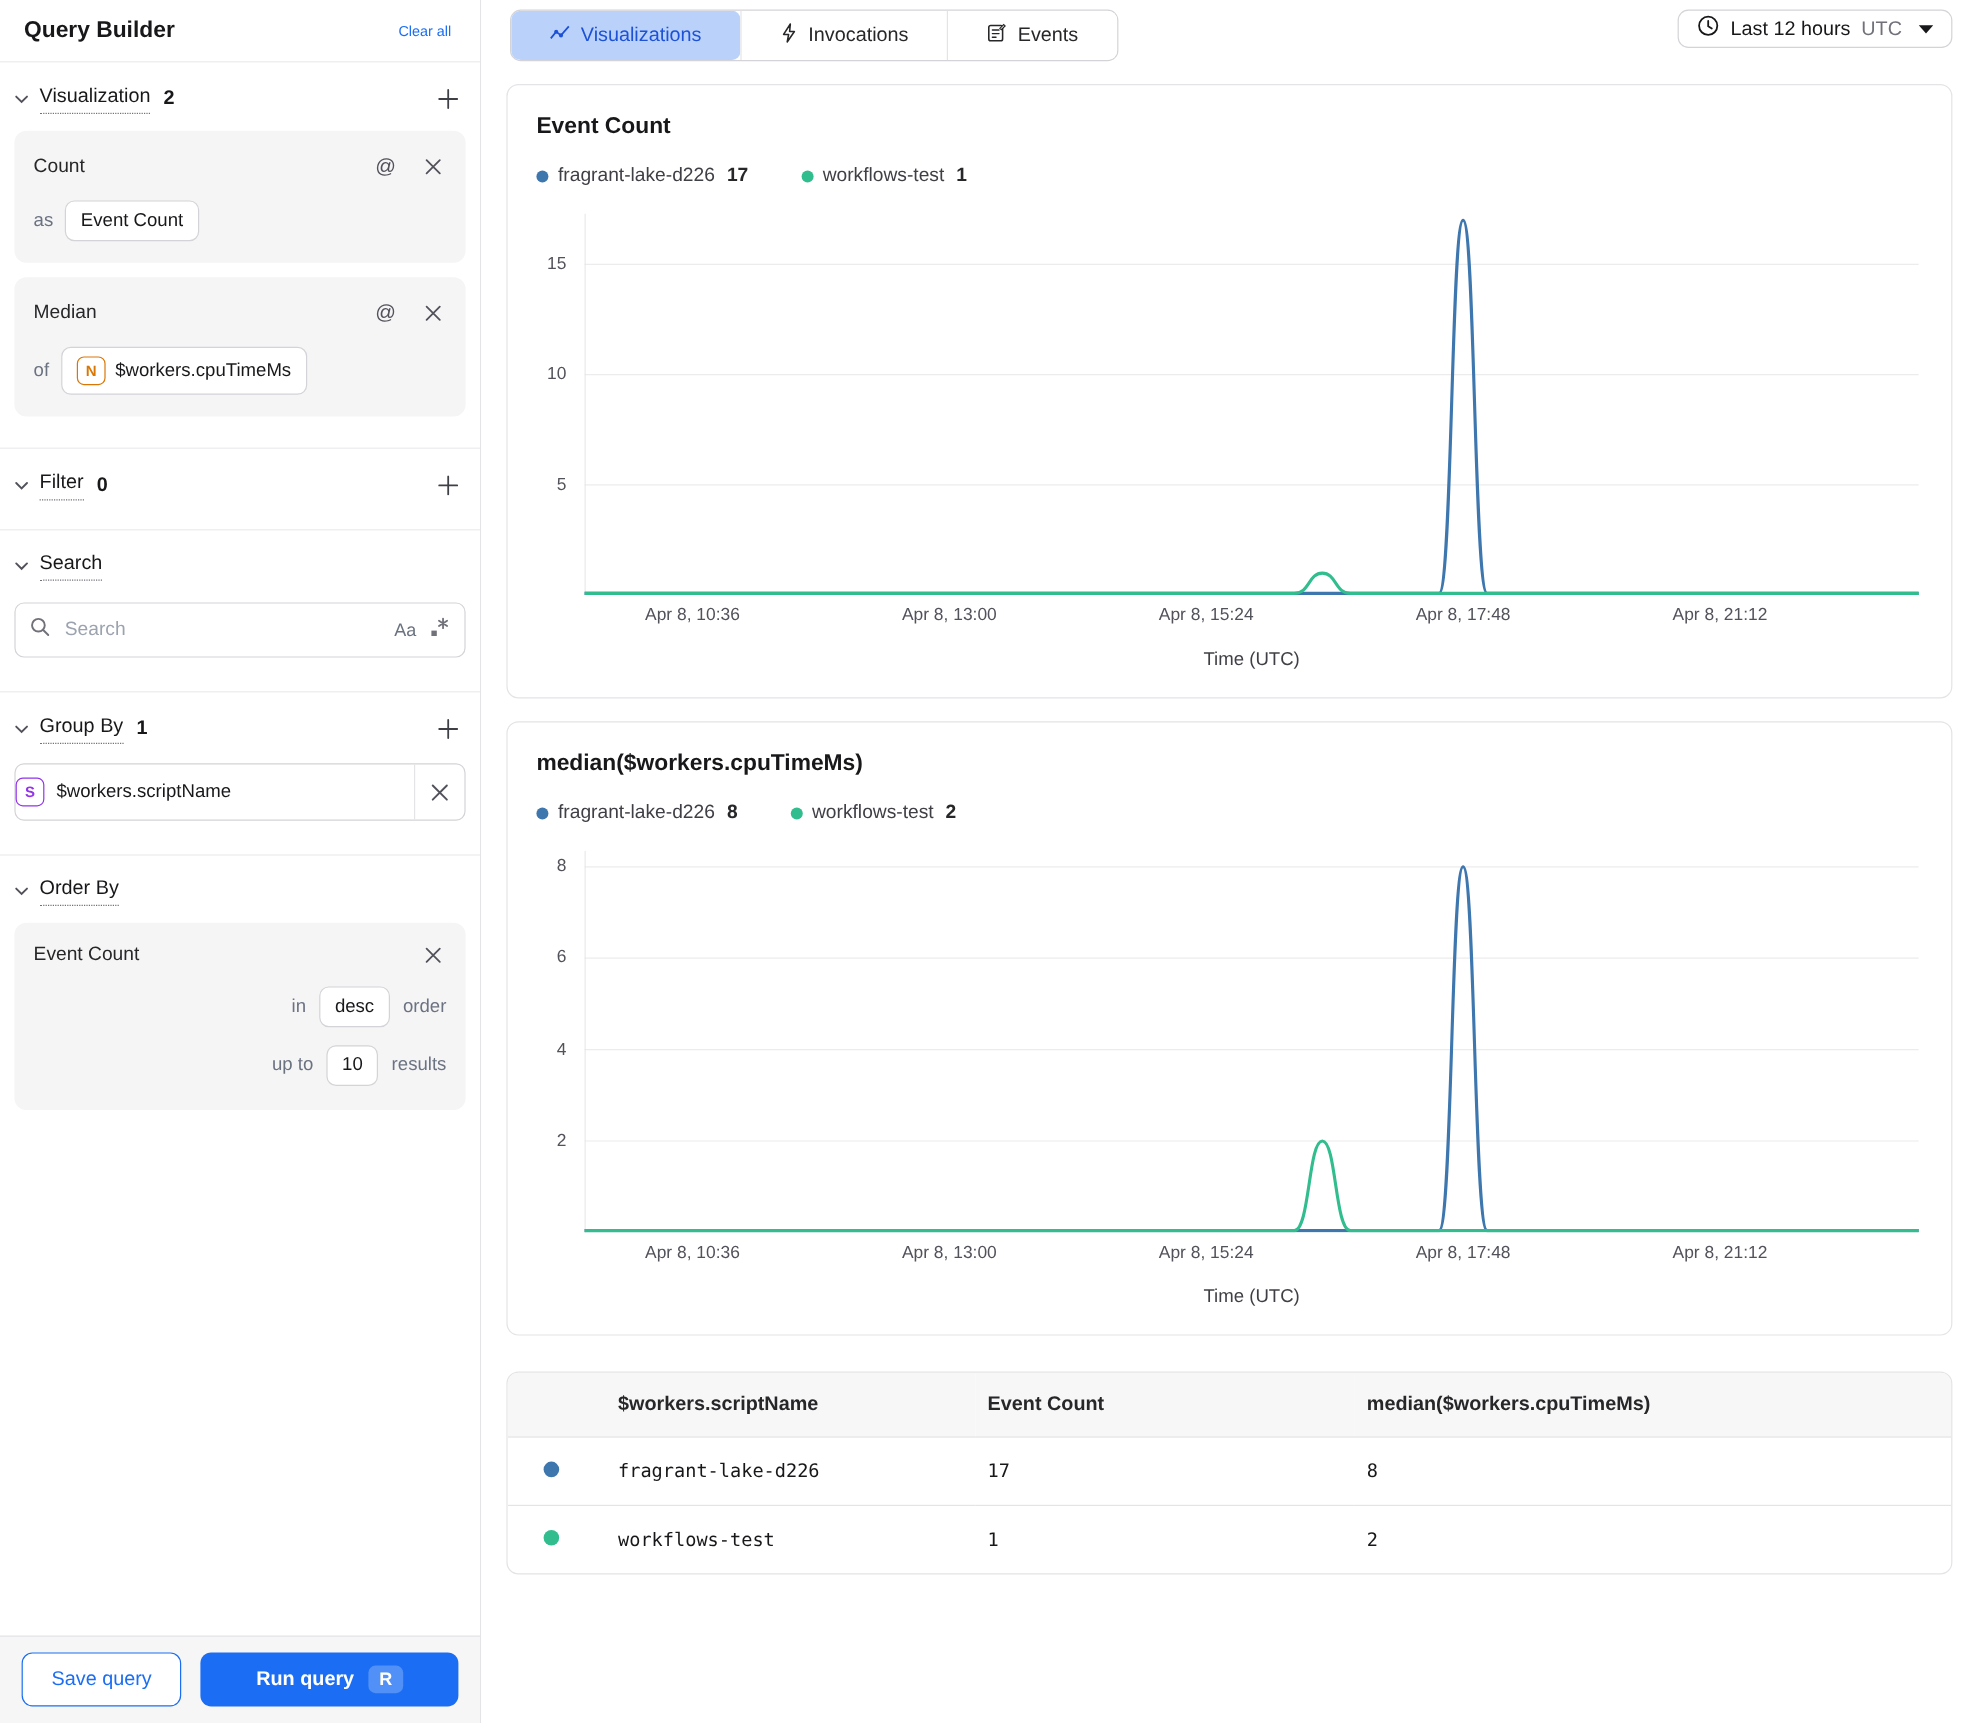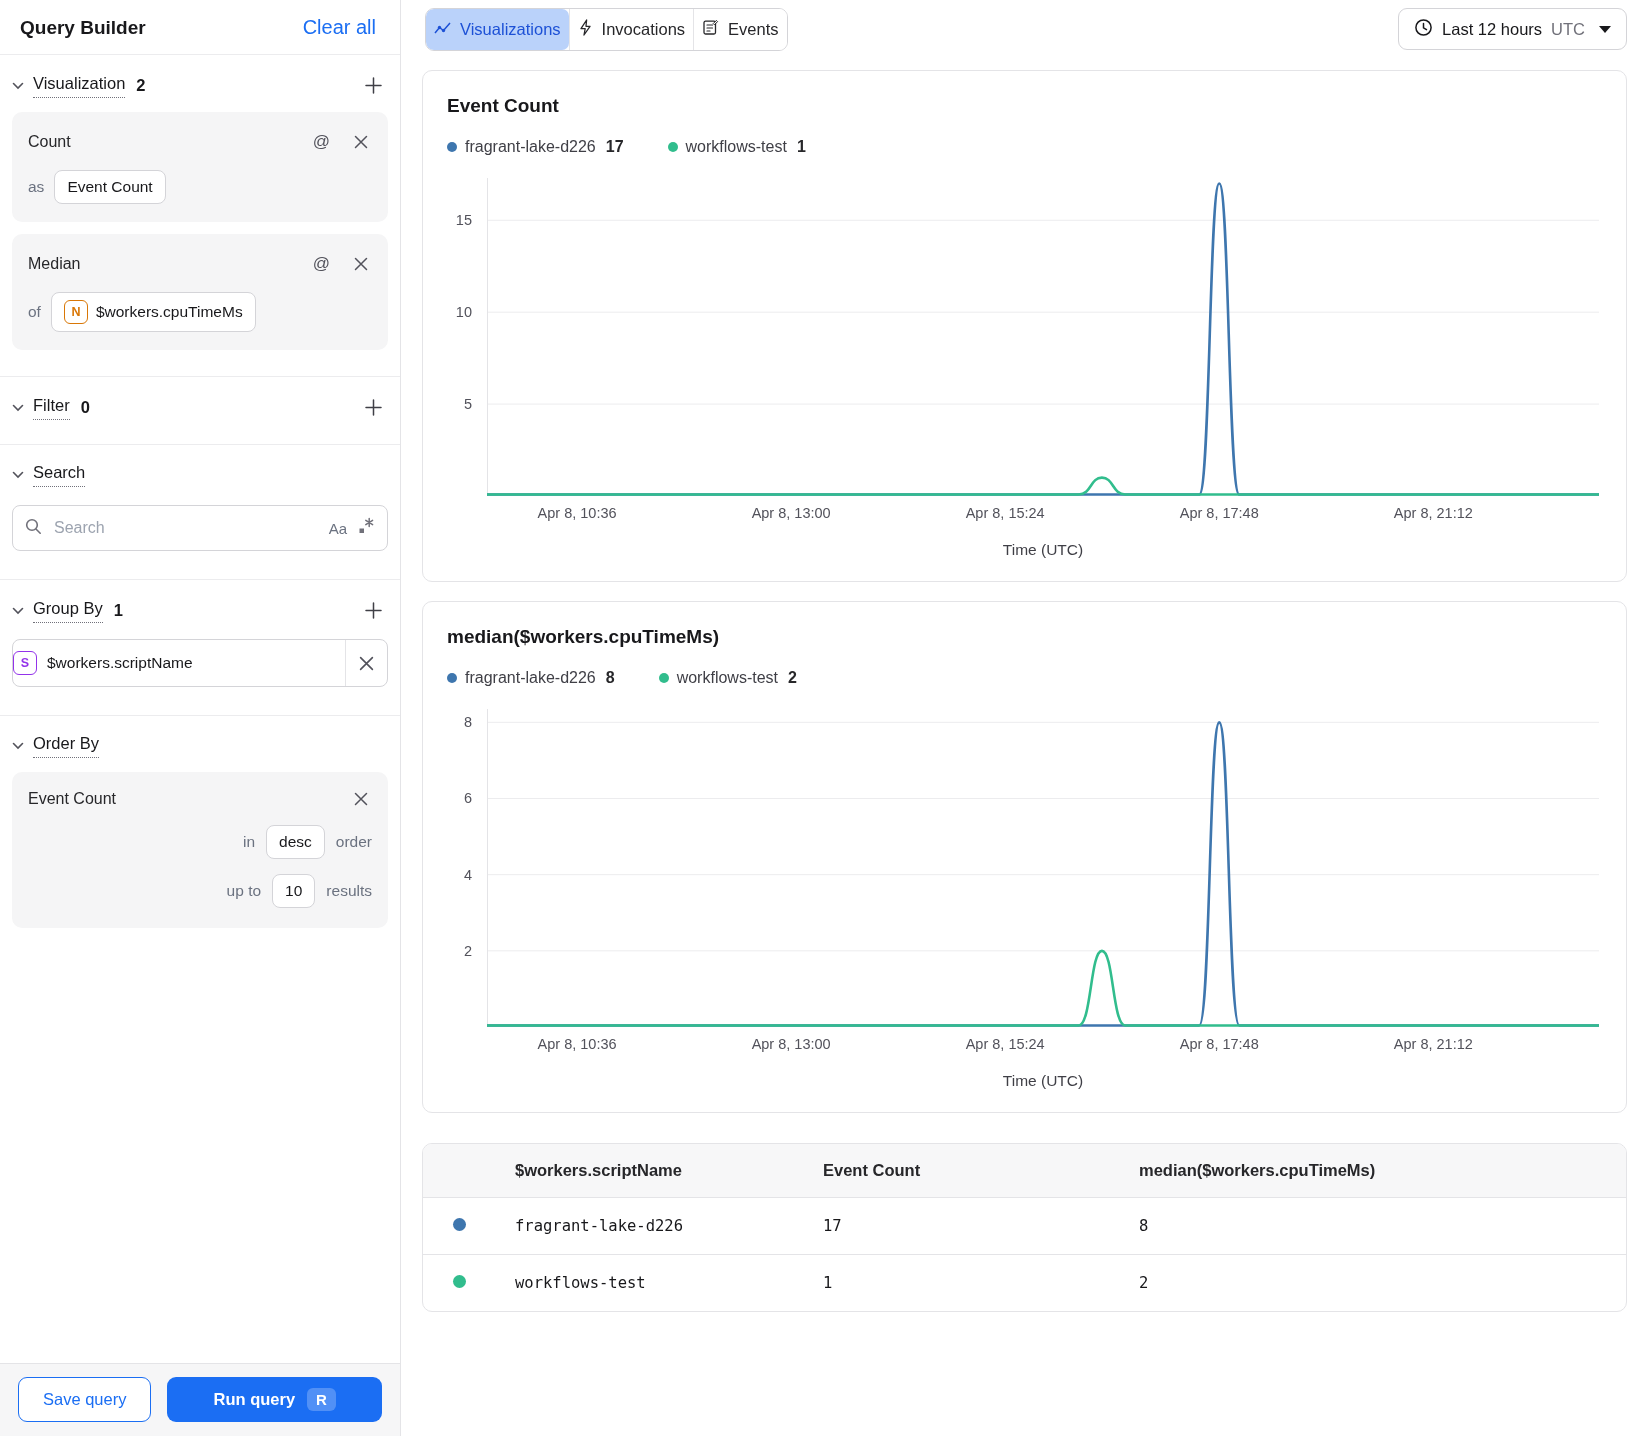--- a/index.html
+++ b/index.html
@@ -1,21 +1,21 @@
 <!DOCTYPE html>
 <html><head>
 <meta charset="utf-8">
 <style>
   html,body{margin:0;padding:0;background:#fff;font-family:"Liberation Sans",sans-serif;color:#18181b;}
   body{width:1640px;height:1436px;position:relative;overflow:hidden;}
   
   .sidebar{position:absolute;left:0;top:0;bottom:0;width:400px;border-right:1px solid #e4e4e7;background:#fff;}
   .sb-header{display:flex;justify-content:space-between;align-items:center;padding:15px 18px 14px 20px;border-bottom:1px solid #ececee;}
   .sb-title{font-size:19px;font-weight:700;color:#18181b;}
-  .link-blue{font-size:20px;color:#1b6ef3;text-decoration:none;cursor:pointer;background:none;border:none;font-family:inherit;}
+  .link-blue{font-size:12px;color:#1b6ef3;text-decoration:none;cursor:pointer;background:none;border:none;font-family:inherit;}
   .section{padding:6px 10px 14px 10px;}
   .divider{height:1px;background:#ececee;}
   .sec-head{display:flex;align-items:center;gap:9px;padding:12px 4px 10px 2px;}
   .chev{flex:0 0 auto;display:inline-flex;}
   .sec-label{font-size:16.5px;color:#18181b;border-bottom:1.5px dotted #71717a;padding-bottom:4px;}
   .sec-count{font-size:16.5px;font-weight:700;margin-left:2px;}
   .spacer{flex:1;}
   .icon-btn{background:none;border:none;padding:4px;cursor:pointer;display:inline-flex;align-items:center;color:#3f3f46;}
   .at-icon{font-size:17px;color:#52525b;}
   .agg-card{background:#f5f5f6;border-radius:10px;margin:4px 2px 12px 2px;padding:16px 16px 18px 16px;}
@@ -41,24 +41,24 @@
   .order-title{font-size:16px;color:#27272a;}
   .order-row{display:flex;align-items:center;gap:11px;margin-top:15px;font-size:15.5px;justify-content:flex-end;}
   .sb-footer{position:absolute;left:0;right:0;bottom:0;background:#f6f6f7;border-top:1px solid #e4e4e7;padding:13px 18px 14px 18px;display:flex;gap:16px;}
   .btn-secondary{background:#fff;border:1px solid #1b6ef3;color:#1b6ef3;font-size:16.5px;border-radius:9px;padding:11px 24px;cursor:pointer;font-family:inherit;}
   .btn-primary{flex:1;background:#1b6ef3;border:none;color:#fff;font-size:16.5px;font-weight:600;border-radius:9px;padding:11px 20px;cursor:pointer;display:flex;align-items:center;justify-content:center;gap:12px;font-family:inherit;}
   .kbd-badge{background:rgba(255,255,255,.24);border-radius:6px;padding:3px 9px;font-size:15px;font-weight:600;}
   
   .main{position:absolute;left:401px;top:0;right:0;bottom:0;background:#fff;overflow:hidden;}
   .topbar{display:flex;justify-content:space-between;align-items:flex-start;padding:8px 13px 0 24px;}
   .tabs{display:inline-flex;border:1px solid #d4d4d8;border-radius:9px;background:#fff;height:41px;overflow:hidden;}
-  .tab{display:flex;align-items:center;gap:9px;padding:0 8px;font-size:16.5px;color:#27272a;background:#fff;border:none;cursor:pointer;font-family:inherit;}
+  .tab{display:flex;align-items:center;gap:9px;padding:0 32px;font-size:16.5px;color:#27272a;background:#fff;border:none;cursor:pointer;font-family:inherit;}
   .tab + .tab{border-left:1px solid #e4e4e7;}
   .tab.active{background:#bad2fa;color:#1d51d6;border-radius:7px;}
-  .time-btn{display:flex;align-items:center;gap:9px;height:42px;border:1px solid #d4d4d8;border-radius:9px;background:#fff;padding:0 15px;font-size:16.5px;cursor:pointer;font-family:inherit;}
+  .time-btn{display:flex;align-items:center;gap:9px;height:32px;border:1px solid #d4d4d8;border-radius:9px;background:#fff;padding:0 15px;font-size:16.5px;cursor:pointer;font-family:inherit;}
   .time-label{font-weight:500;color:#18181b;}
   .time-tz{color:#71717a;}
   .caret{width:0;height:0;border-left:6px solid transparent;border-right:6px solid transparent;border-top:7px solid #18181b;margin-left:5px;}
   .card{margin:19px 13px 0 21px;border:1px solid #e4e4e7;border-radius:10px;padding:24px 27px 22px 24px;background:#fff;}
   .chart-title{font-size:19px;font-weight:700;color:#18181b;}
   .legend{display:flex;gap:44px;margin:21px 0 22px 0;font-size:16px;color:#3f3f46;align-items:center;}
   .legend-item{display:flex;align-items:center;gap:8px;}
   .legend-dot{width:10px;height:10px;border-radius:50%;}
   .legend b{color:#27272a;font-weight:700;margin-left:2px;}
   .chart-body{display:flex;}

